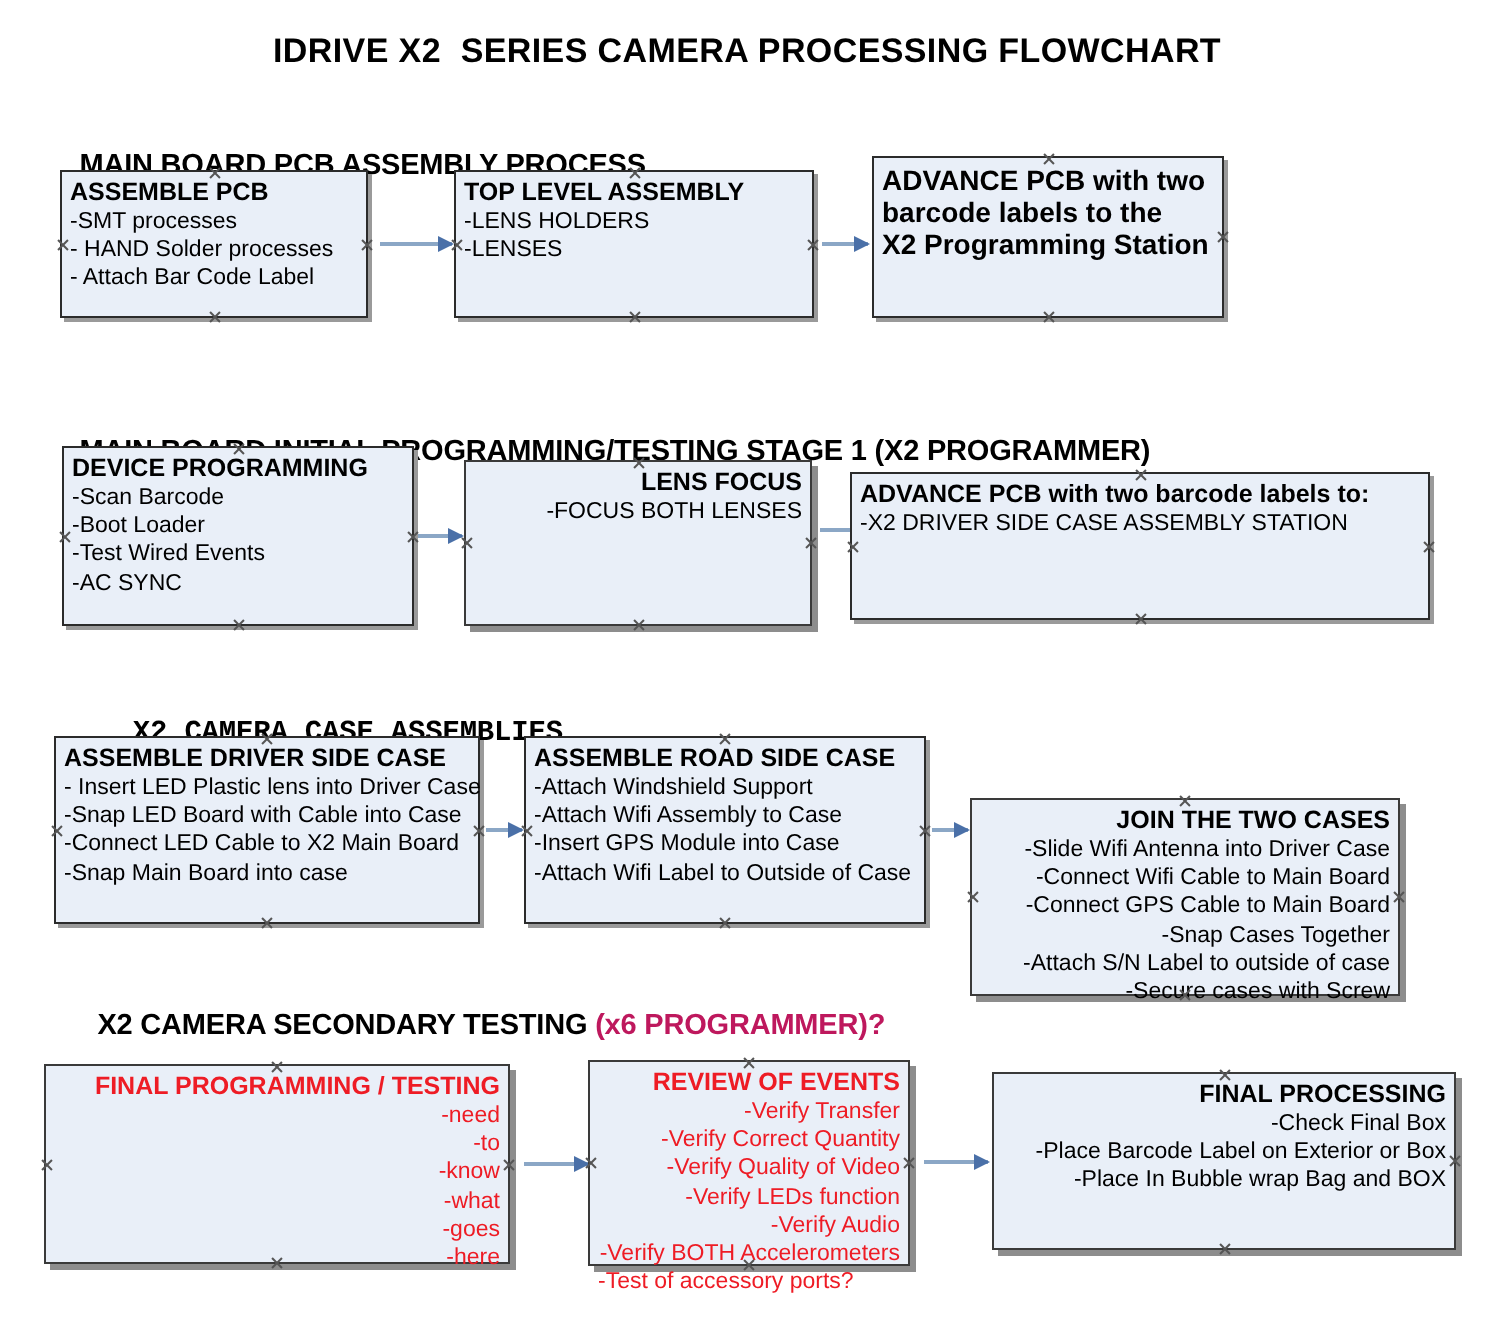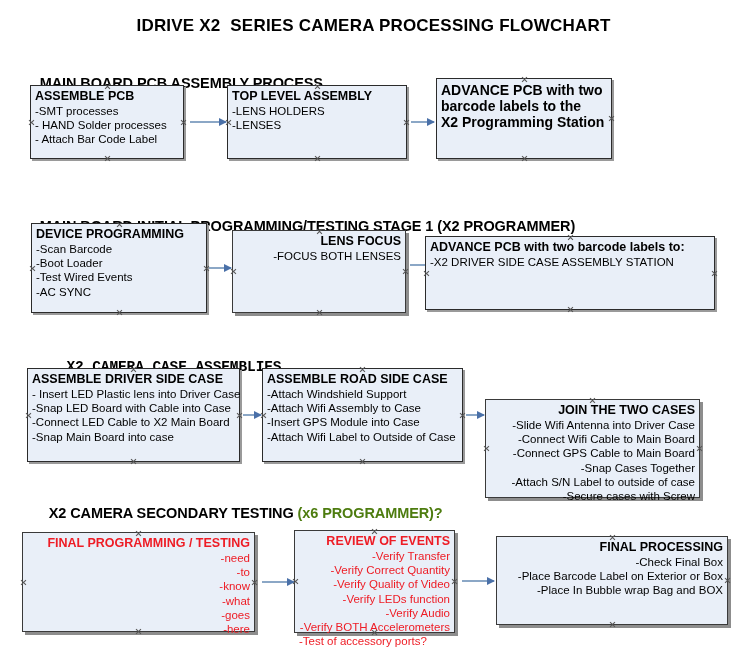--- a/index.html
+++ b/index.html
@@ -36,21 +36,21 @@
   }
   .section-head {
     position: absolute;
     font-size: 14.5px;
     font-weight: bold;
     color: #000000;
     white-space: pre;
     letter-spacing: -0.1px;
   }
   .section-head .red {
-    color: #4d7c0f;
+    color: #be185d;
   }
 
   
   .node {
     position: absolute;
     box-sizing: border-box;
     background: #e9eff8;
     border: 1px solid #2b2b2b;
     box-shadow: 2px 2px 0 0 #9a9a9a;
     padding: 3px 4px 2px 4px;

